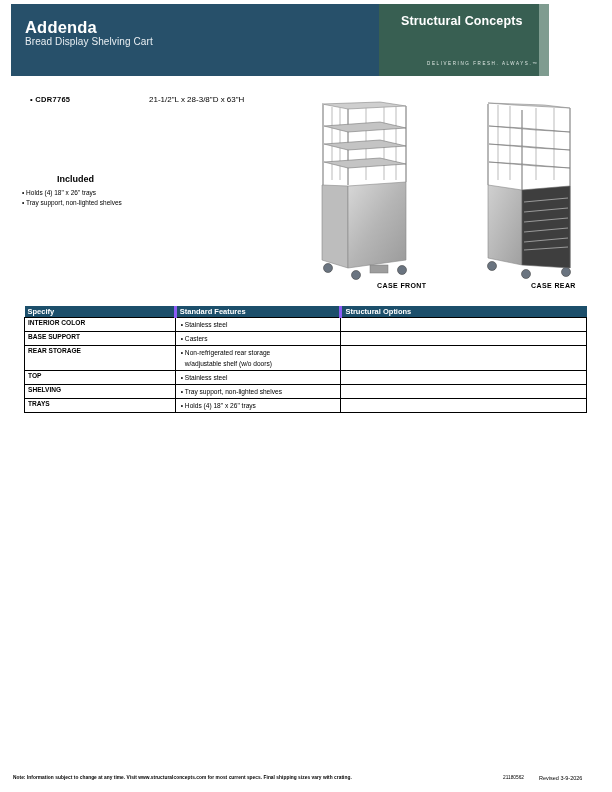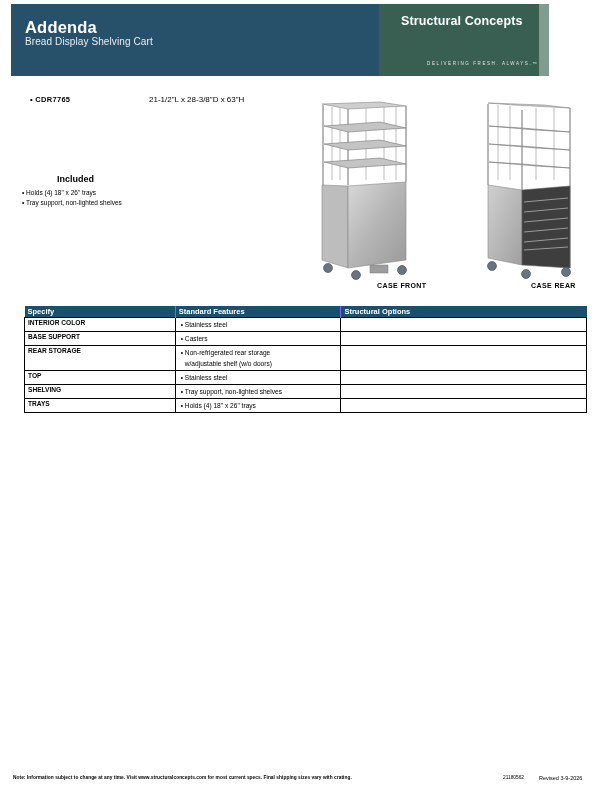--- a/index.html
+++ b/index.html
@@ -25,21 +25,21 @@
     .included-item { font-size: 6.5px; line-height: 10px; }
 
     .photo { position: absolute; }
     .photo-front { left: 318px; top: 100px; width: 92px; height: 180px; }
     .photo-rear { left: 484px; top: 100px; width: 90px; height: 180px; }
     .photo-caption { position: absolute; font-size: 7px; font-weight: bold; letter-spacing: 0.4px; }
     .cap-front { left: 377px; top: 282px; }
     .cap-rear { left: 531px; top: 282px; }
 
     .spec-table { position: absolute; left: 24px; top: 306px; width: 563px; border-collapse: collapse; font-size: 6.6px; }
-    .spec-table th { background: #1c4f6b; color: #fff; text-align: left; font-weight: bold; font-size: 7.5px; padding: 1px 3px; height: 11px; border-left: 1px solid #8b5cf6; }
+    .spec-table th { background: #1c4f6b; color: #fff; text-align: left; font-weight: bold; font-size: 7.5px; padding: 1px 3px; height: 11px; border-left: 3px solid #8b5cf6; }
     .spec-table th:first-child { border-left: none; }
     .spec-table td { border: 1px solid #000; padding: 1px 3px; vertical-align: top; height: 12px; }
     .spec-table td.label { font-weight: bold; width: 151px; }
     .spec-table td.feature { width: 166px; padding-left: 5px; line-height: 11px; }
     .spec-table td.options { width: 246px; }
 
     .footer-note { position: absolute; left: 13px; top: 775px; font-size: 4.8px; font-weight: bold; letter-spacing: 0.05px; }
     .footer-id { position: absolute; left: 503px; top: 775px; font-size: 4.8px; }
     .footer-rev { position: absolute; left: 539px; top: 775px; font-size: 5.5px; }
   </style>

